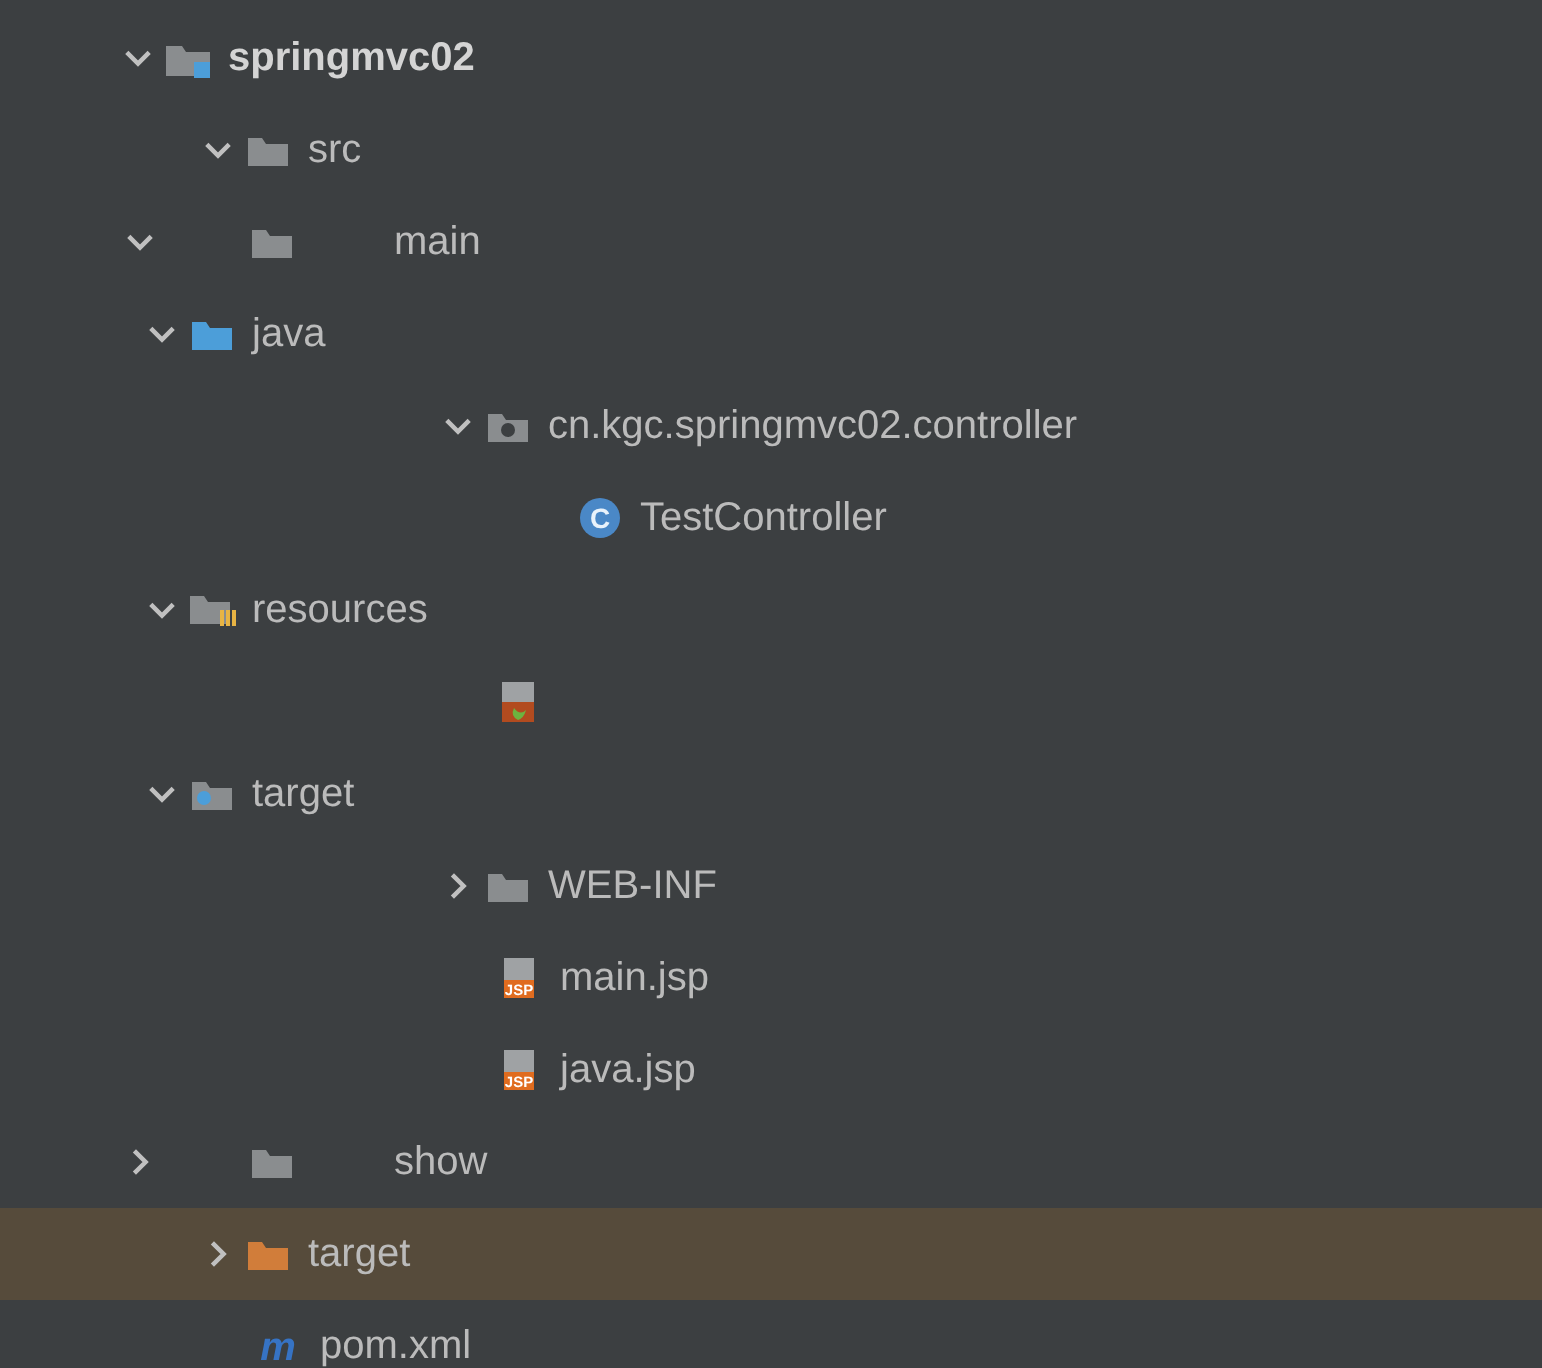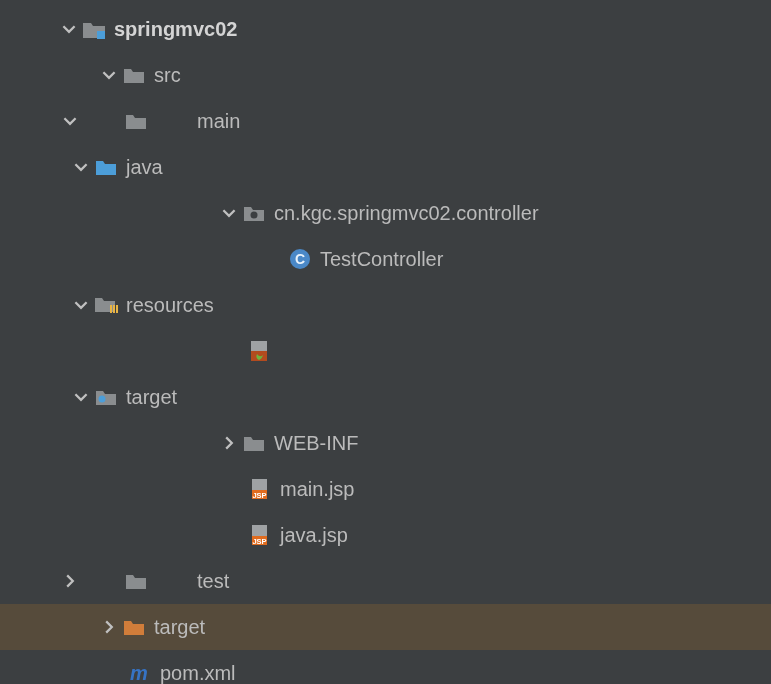--- a/index.html
+++ b/index.html
@@ -217,21 +217,21 @@
   <span class="arrow">
     <svg width="14" height="14" viewBox="0 0 10 10">
         <path d="M3 1 L7 5 L3 9" fill="none" stroke="#c0c0c0" stroke-width="1.6"></path>
       </svg>
   </span>
   <span class="icon">
     <svg width="22" height="18" viewBox="0 0 22 18">
         <path d="M1 3 h7 l2 3 h11 v11 h-20 z" fill="#8a8d8f"></path>
       </svg>
   </span>
-  <span class="label">test</span>
+  <span class="label">show</span>
 </div>
 
 <div class="row ind1 selected">
   <span class="arrow">
     <svg width="14" height="14" viewBox="0 0 10 10">
         <path d="M3 1 L7 5 L3 9" fill="none" stroke="#c0c0c0" stroke-width="1.6"></path>
       </svg>
   </span>
   <span class="icon">
     <svg width="22" height="18" viewBox="0 0 22 18">

